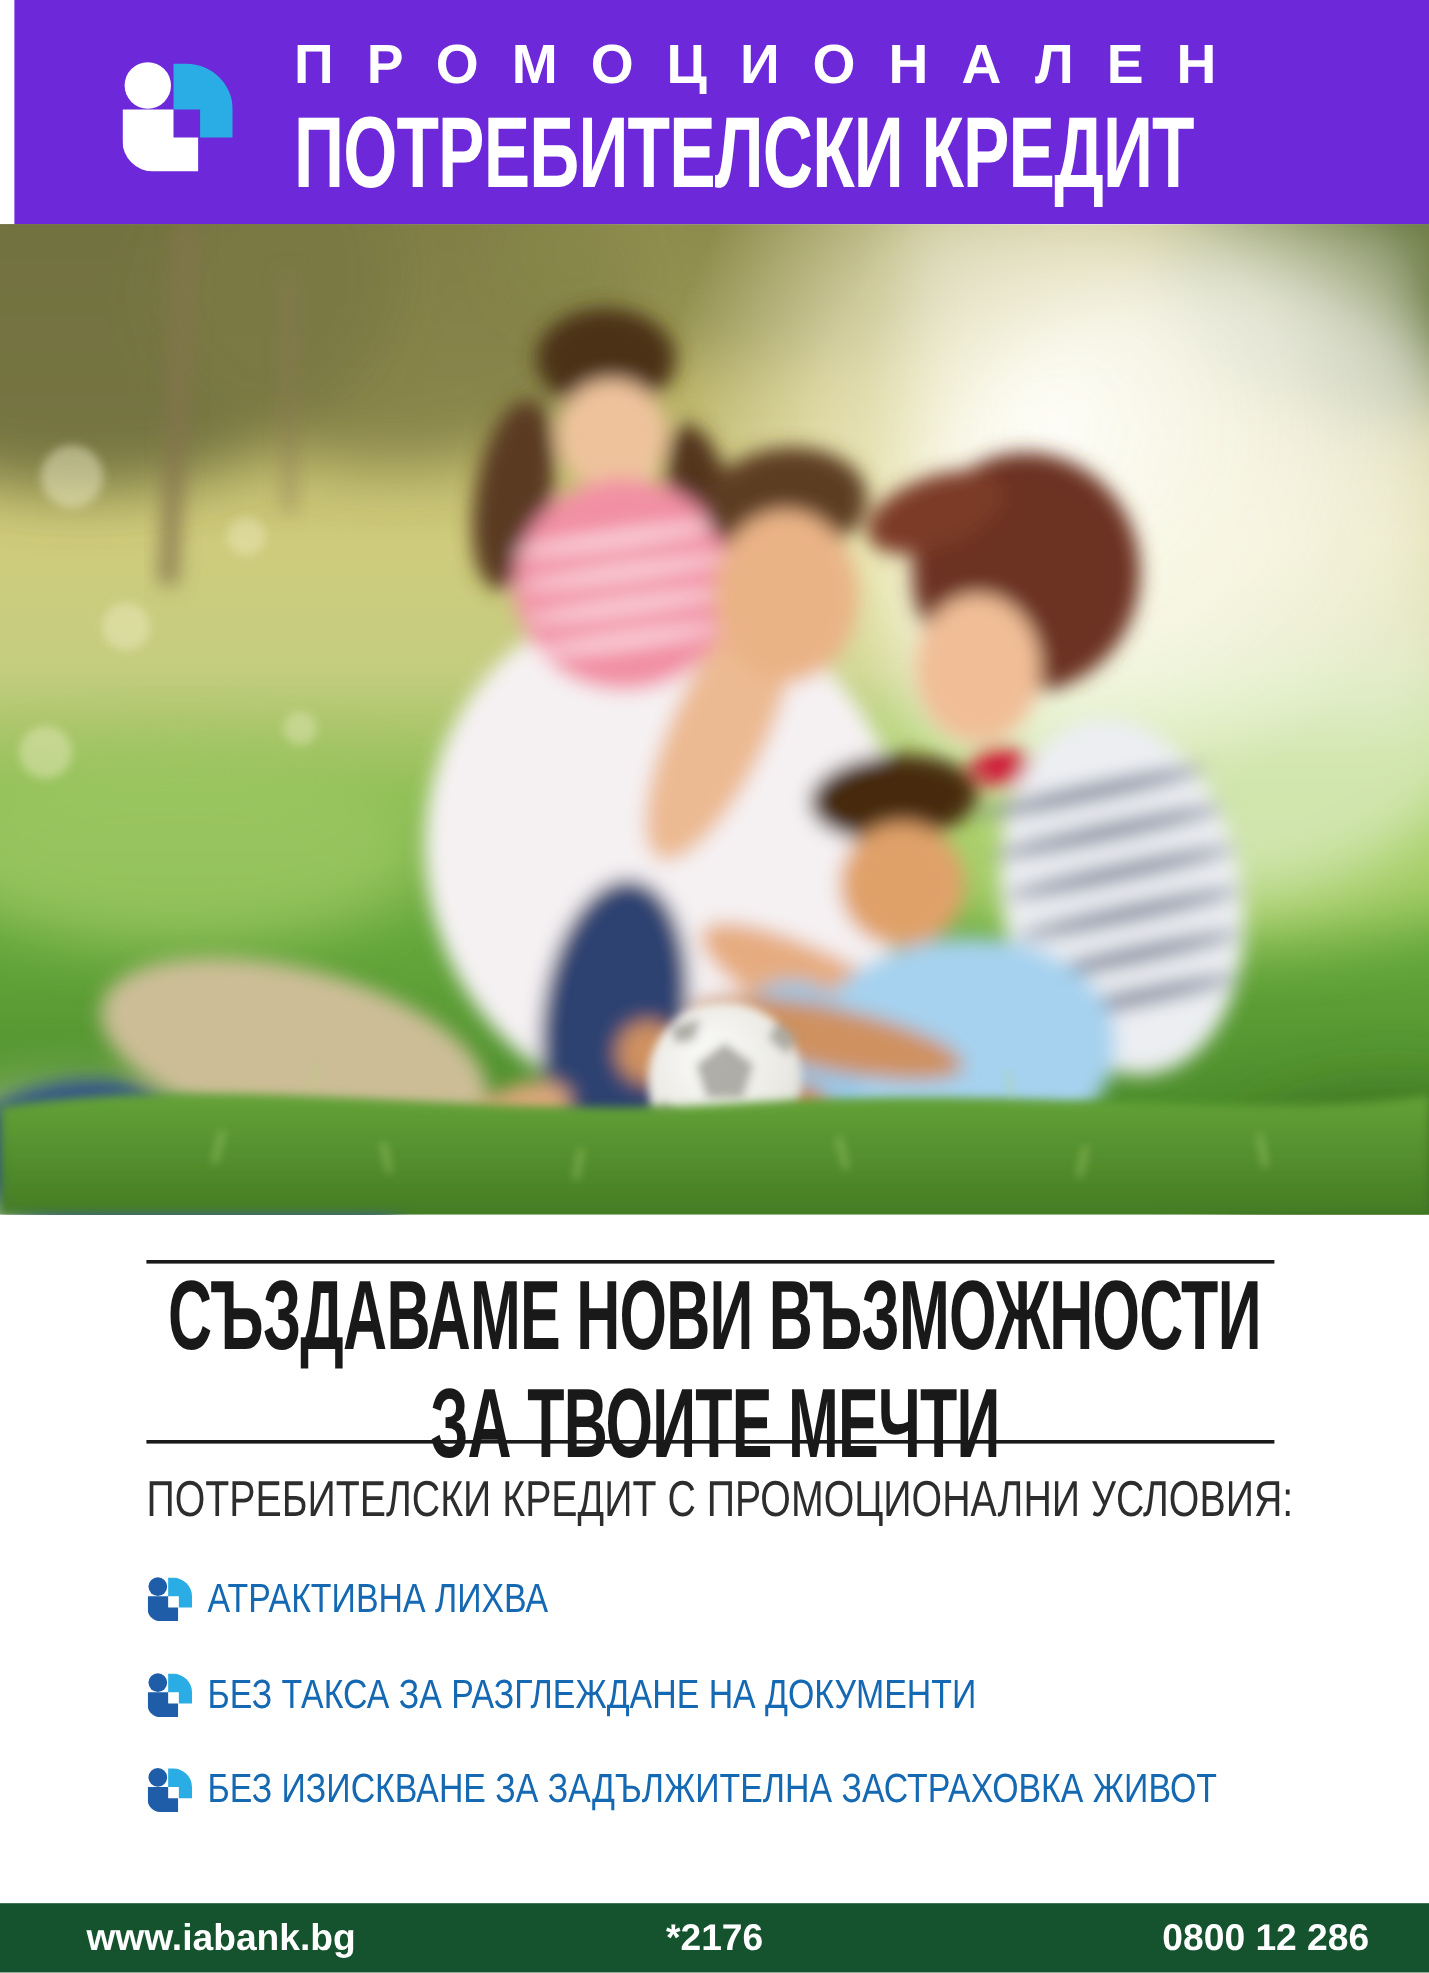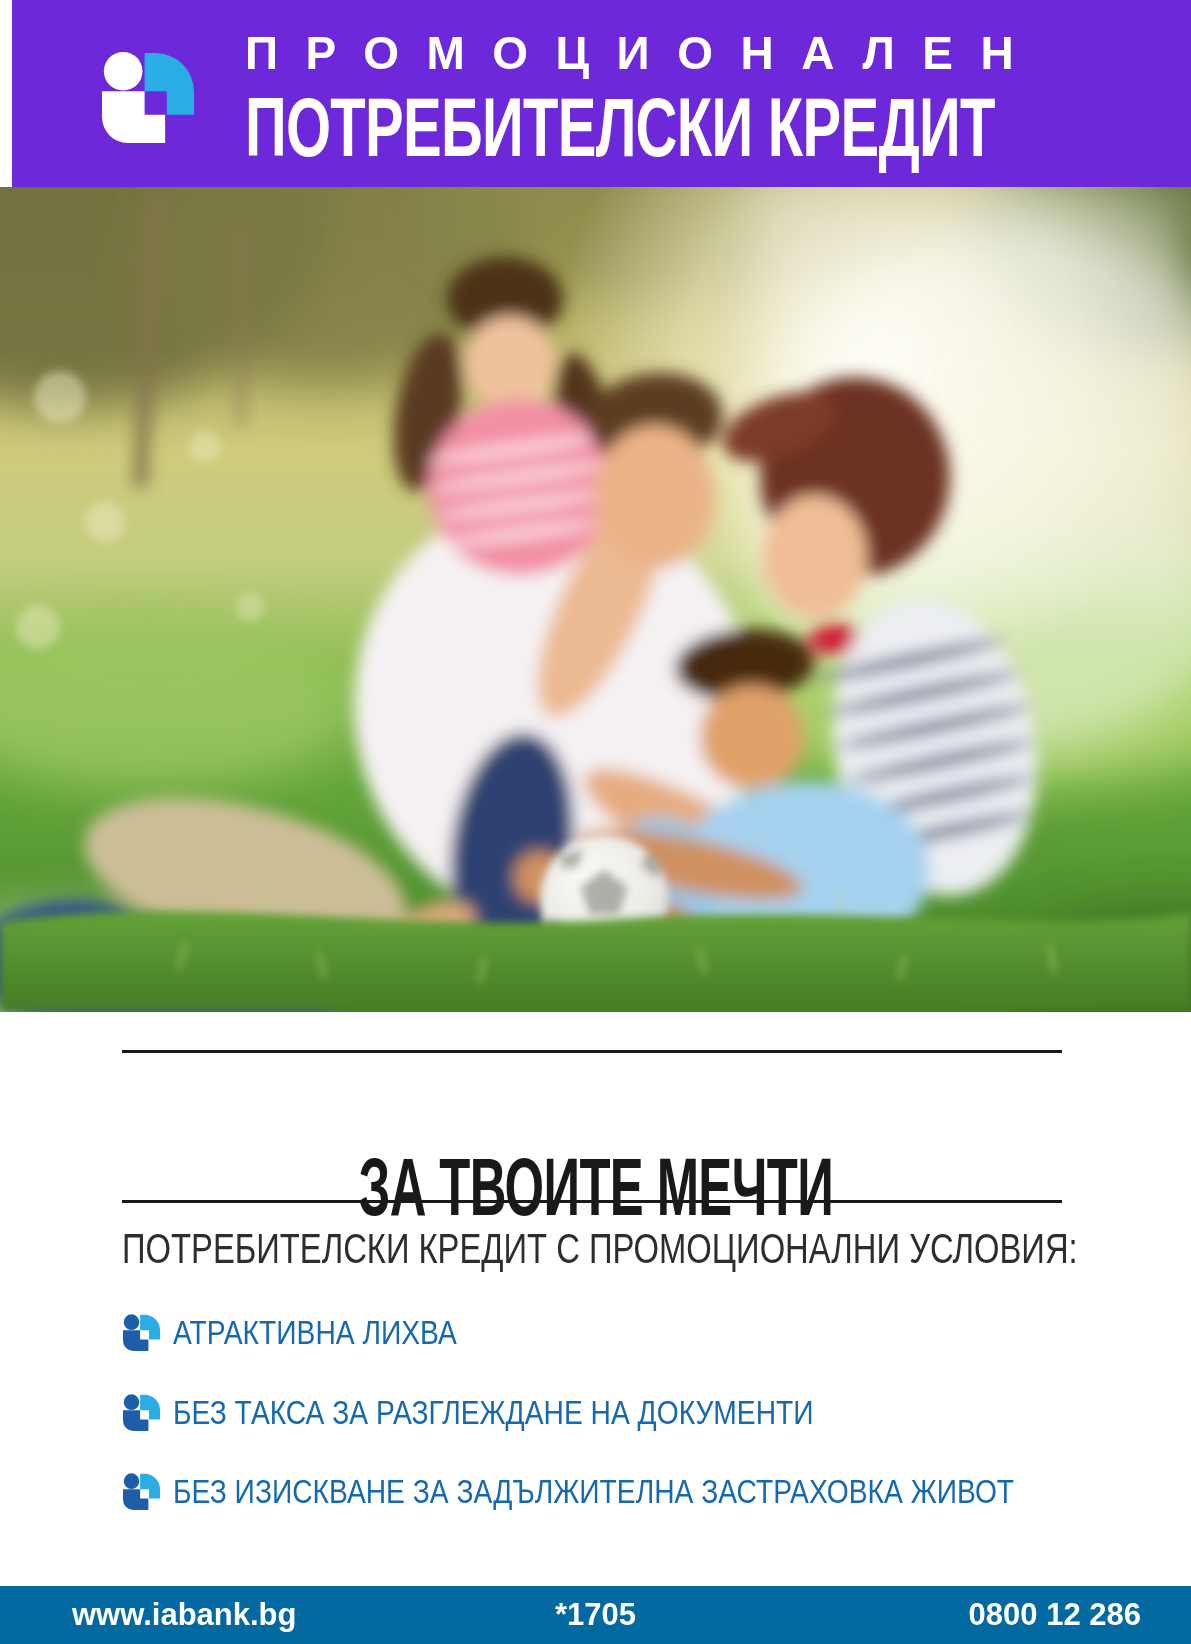--- a/index.html
+++ b/index.html
@@ -46,21 +46,21 @@
   .bullet-1{top:1313px;}
   .bullet-2{top:1393px;}
   .bullet-3{top:1472px;}
   .bullet-icon{width:37px;height:37px;flex:0 0 auto;--lp:#1f5da9;--la:#2aade4;}
   .bullet-label{
     font-size:34px;color:#1568b2;line-height:1;white-space:nowrap;
     transform:scaleX(0.83);transform-origin:left center;
   }
   
   .footer{
-    position:absolute;left:0;top:1586px;width:1191px;height:58px;background:#0369a1;
+    position:absolute;left:0;top:1586px;width:1191px;height:58px;background:#14532d;
     color:#ffffff;font-weight:bold;font-size:31px;
   }
   .footer span{position:absolute;top:50%;transform:translateY(-50%);white-space:nowrap;}
   .footer .website{left:72px;}
   .footer .short-code{left:50%;transform:translate(-50%,-50%);}
   .footer .phone{right:50px;}
   .defs-hidden{position:absolute;width:0;height:0;overflow:hidden;}
 </style>
 </head>
 <body>
@@ -227,20 +227,23 @@
         <rect x="700" y="760" width="4" height="28" transform="rotate(-14 702 774)"></rect>
         <rect x="900" y="768" width="4" height="26" transform="rotate(12 902 781)"></rect>
         <rect x="1050" y="758" width="4" height="28" transform="rotate(-10 1052 772)"></rect>
         <rect x="260" y="700" width="3" height="20" transform="rotate(12 261 710)"></rect>
         <rect x="840" y="706" width="3" height="20" transform="rotate(-12 841 716)"></rect>
       </g>
     </svg>
   </div>
 
   <div class="rule rule-top"></div>
+  <div class="headline-row l1">
+    <h1 class="headline-text" style="margin:0">СЪЗДАВАМЕ НОВИ ВЪЗМОЖНОСТИ</h1>
+  </div>
   <div class="headline-row l2">
     <h1 class="headline-text" style="margin:0">ЗА ТВОИТЕ МЕЧТИ</h1>
   </div>
   <div class="rule rule-bottom"></div>
 
   <h2 class="subheading" style="margin:0;font-weight:normal">ПОТРЕБИТЕЛСКИ КРЕДИТ С ПРОМОЦИОНАЛНИ УСЛОВИЯ:</h2>
 
   <ul class="bullets">
     <li class="bullet bullet-1">
       <svg class="bullet-icon" viewBox="0 0 100 100">
@@ -257,17 +260,17 @@
     <li class="bullet bullet-3">
       <svg class="bullet-icon" viewBox="0 0 100 100">
           <use href="#ab-mark"></use>
         </svg>
       <span class="bullet-label">БЕЗ ИЗИСКВАНЕ ЗА ЗАДЪЛЖИТЕЛНА ЗАСТРАХОВКА ЖИВОТ</span>
     </li>
   </ul>
 
   <footer class="footer">
     <span class="website">www.iabank.bg</span>
-    <span class="short-code">*1705</span>
+    <span class="short-code">*2176</span>
     <span class="phone">0800 12 286</span>
   </footer>
 
 </div>
 
 </body></html>

